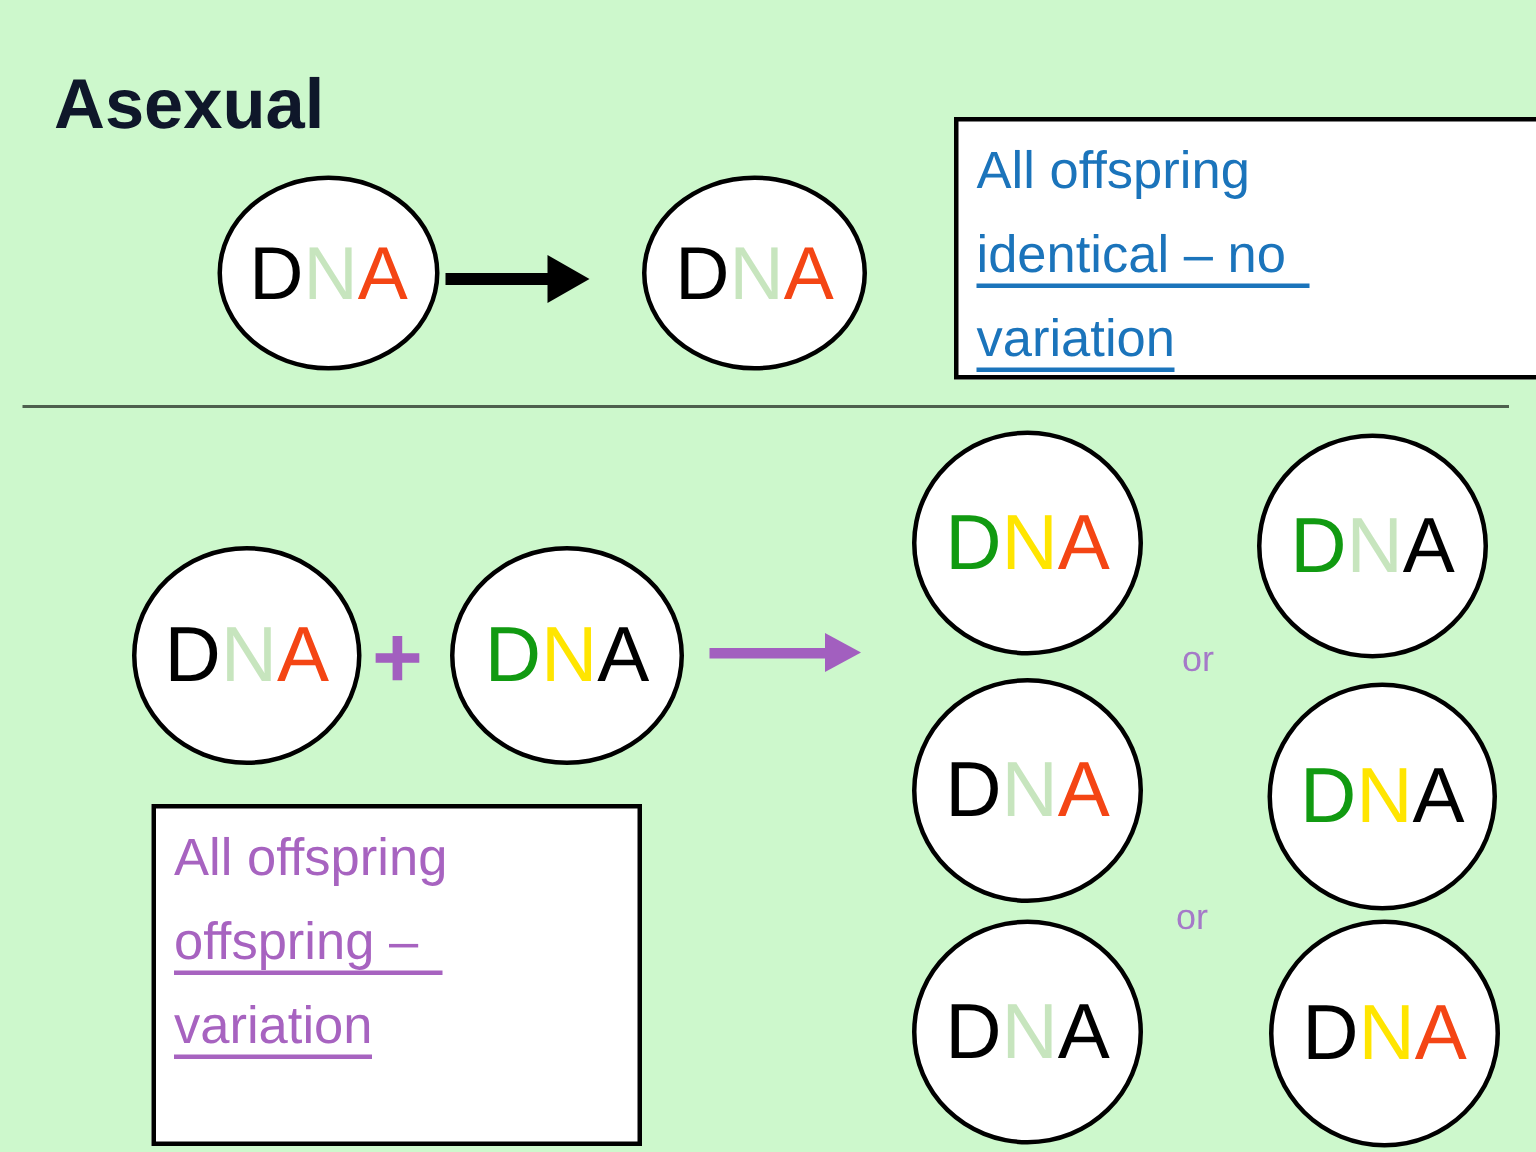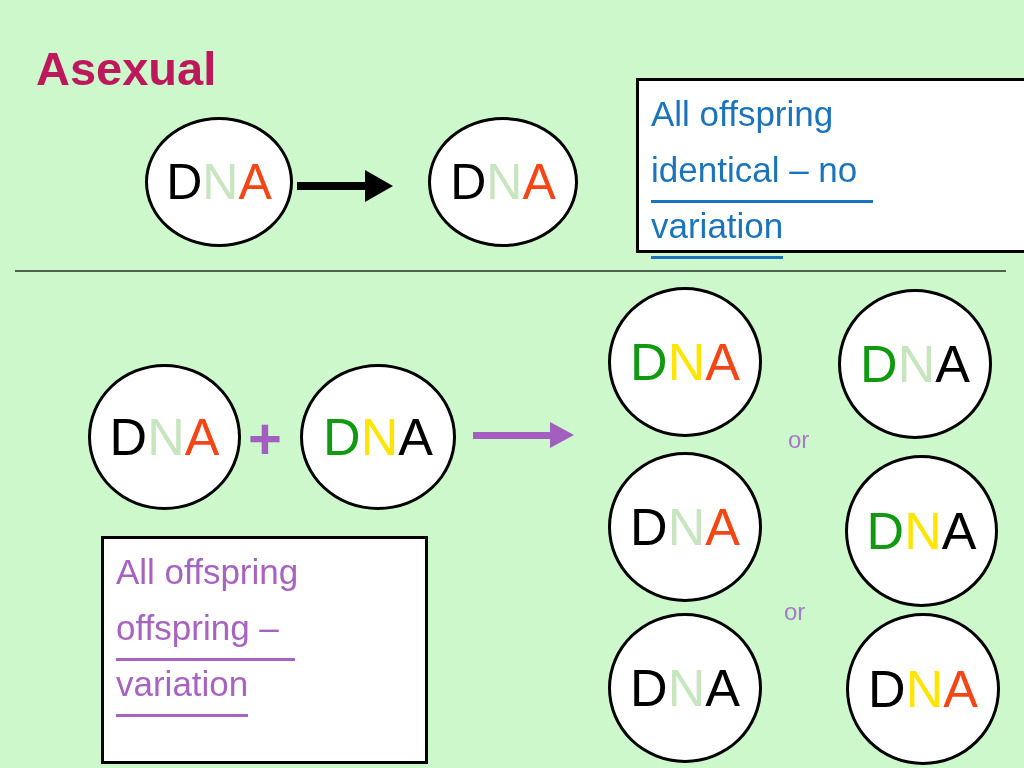--- a/index.html
+++ b/index.html
@@ -41,21 +41,21 @@
     position: absolute;
     background: #ffffff;
     border: 3px solid #000000;
     box-sizing: border-box;
     padding: 5px 12px;
     font-size: 35px;
     line-height: 56px;
     white-space: nowrap;
     margin-left: 24px;
   }
-  .u { border-bottom: 3px solid currentColor; padding-bottom: 11px; }
+  .u { border-bottom: 3px solid currentColor; padding-bottom: 0; }
   .u-ext { padding-right: 16px; }
   .divider { position: absolute; height: 2px; }
   .arrow { position: absolute; }
   .arrow .shaft { position: absolute; }
   .arrow .head {
     position: absolute;
     width: 0; height: 0;
     border-top: 16px solid transparent;
     border-bottom: 16px solid transparent;
     border-left: 28px solid #000;
@@ -75,21 +75,21 @@
     position: absolute;
     font-size: 24px;
     line-height: 1;
   }
 </style>
 </head>
 <body>
 
 <div class="slide" style="background-color: rgb(205, 248, 204);">
 
-  <h1 class="title" style="left: 36px; top: 44px; color: #be185d;">Asexual</h1>
+  <h1 class="title" style="left: 36px; top: 44px; color: #0f172a;">Asexual</h1>
 
   <div class="dna-circle" style="left:145px; top:117px; width:148px; height:130px;">
     <span class="dna-text">
       <span style="color: rgb(0, 0, 0);">D</span><span style="color: rgb(199, 229, 190);">N</span><span style="color: rgb(244, 69, 20);">A</span>
     </span>
   </div>
 
   <div class="arrow" style="left:297px; top:170px; width:96px; height:32px;">
     <div class="shaft" style="left: 0px; top: 12px; width: 70px; height: 8px; background-color: rgb(0, 0, 0);"></div>
     <div class="head" style="left: 68px; top: 0px; border-left-color: rgb(0, 0, 0);"></div>

